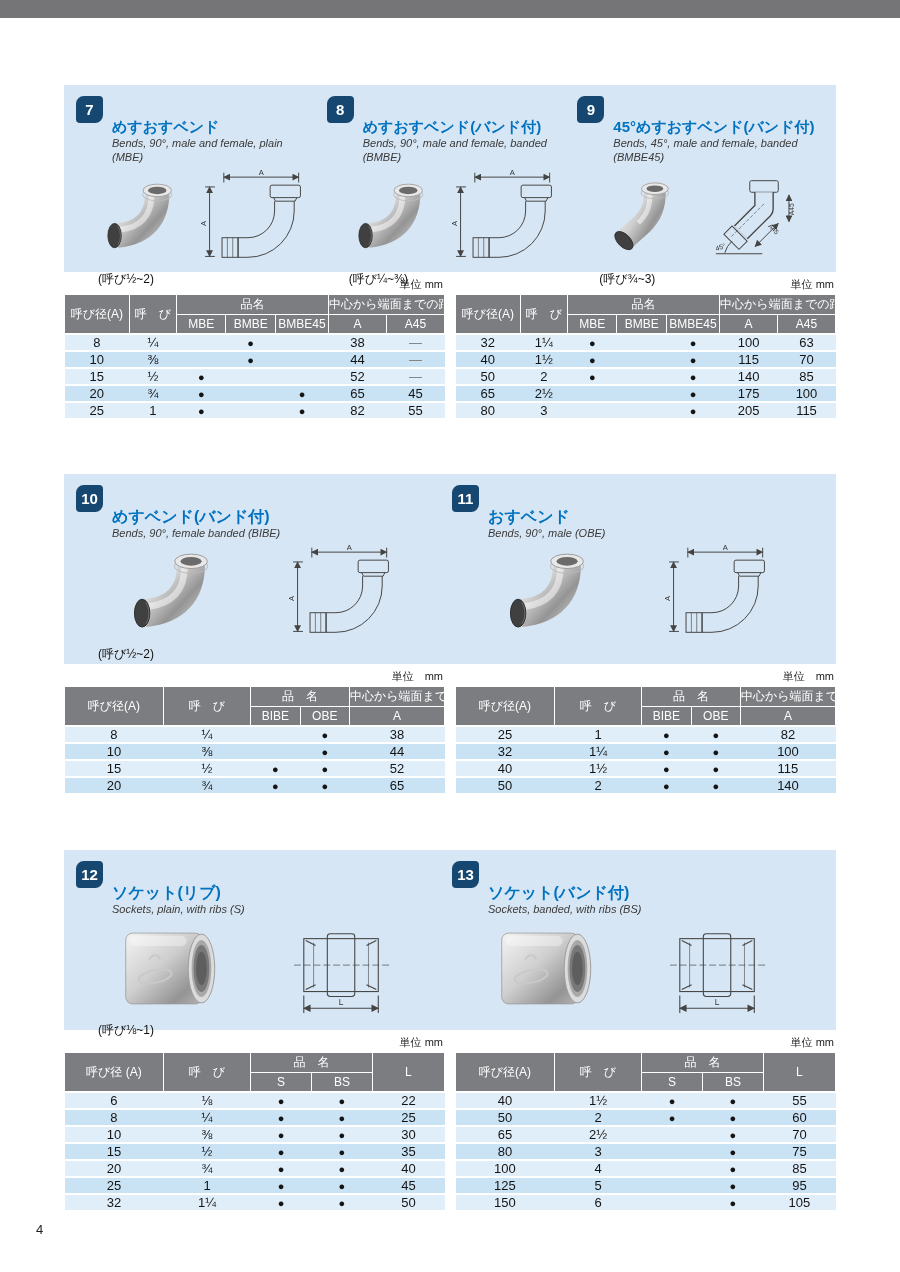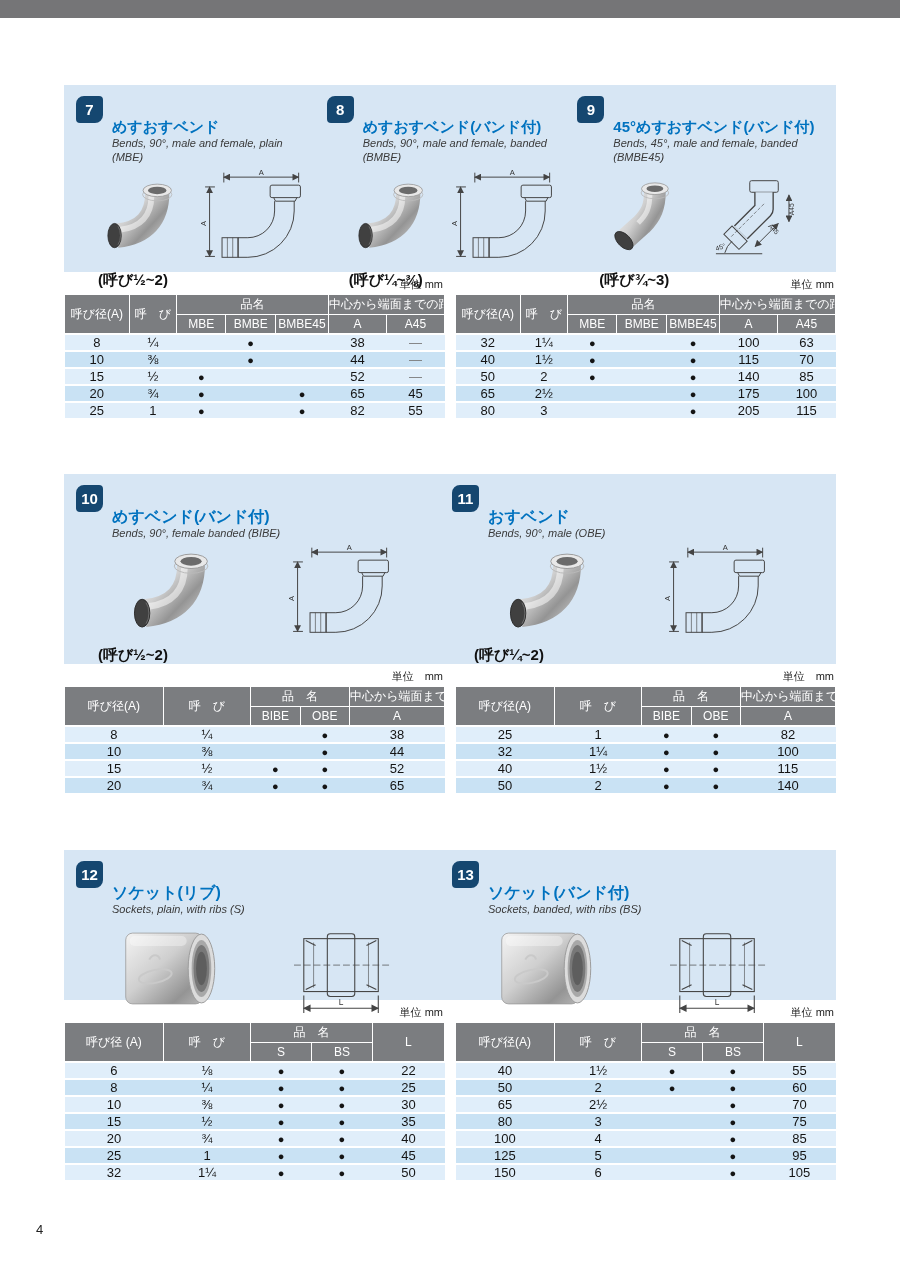--- a/index.html
+++ b/index.html
@@ -7,21 +7,21 @@
     width:900px; height:1272px; position:relative; overflow:hidden;
     background:#ffffff;
     font-family:"Liberation Sans","DejaVu Sans",sans-serif;
   }
   .topbar { position:absolute; left:0; top:0; width:900px; height:18px; background:#757577; }
   .content { position:absolute; left:64px; top:18px; width:772px; }
 
   .panel { background:#d7e6f4; display:flex; box-sizing:border-box; padding:9px 8px 4px 12px; }
   .panel.p1 { margin-top:67px; height:187px; }
   .panel.p2 { margin-top:56px; height:190px; }
-  .panel.p3 { margin-top:57px; height:150px; }
+  .panel.p3 { margin-top:57px; height:180px; }
   .block { flex:1; min-width:0; }
 
   .sec-head { display:flex; gap:9px; align-items:flex-start; }
   .badge {
     flex:0 0 auto; width:27px; height:27px; margin-top:2px;
     background:#154770; color:#fff; font-size:15px; font-weight:bold;
     display:flex; align-items:center; justify-content:center;
     border-radius:8px 4px 8px 4px;
   }
   .title-jp { font-size:16px; font-weight:bold; color:#0072bf; line-height:1.2; white-space:nowrap;margin-top:24px; }
@@ -29,21 +29,21 @@
   .title-en { font-size:11px; color:#3a3a3a; line-height:1.3;font-style:italic; }
 
   .figs { display:flex; align-items:flex-start; gap:12px; margin:5px 0 0 16px; height:100px; }
   svg.photo { height:96px; }
   svg.draw  { height:98px; }
   .p1 svg.photo { width:92px; }
   .p1 svg.draw  { width:118px; }
   .p2 svg.photo, .p3 svg.photo { width:118px; margin-left:18px; }
   .p2 svg.draw,  .p3 svg.draw  { width:150px; margin-left:28px; }
 
-  .caption { font-size:15px; color:#111; margin:1px 0 0 22px;font-weight:bold; }
+  .caption { font-size:12px; color:#111; margin:1px 0 0 22px; }
 
   .tables-row { display:flex; gap:10px; margin-top:5px; }
   .tbl-wrap { flex:1; min-width:0; }
   .unit { text-align:right; font-size:11px; color:#222; margin:0 2px 2px 0; }
 
   table { width:100%; border-collapse:collapse; table-layout:fixed; }
   th {
     background:#7b7d80; color:#fff; font-weight:normal; font-size:12px;
     border:1.5px solid #fff; padding:1px 0; height:16px; overflow:hidden; white-space:nowrap;
   }
@@ -425,21 +425,20 @@
       <div class="figs">
         <svg class="photo" viewBox="0 0 110 100">
             <use href="#ph-elbow"></use>
           </svg>
         <svg class="draw" viewBox="0 0 130 110">
           <use href="#dw-elbow"></use>
           <text class="dt" x="72" y="6">A</text>
           <text class="dt" x="10" y="60" transform="rotate(-90 10 60)">A</text>
         </svg>
       </div>
-      <div class="caption">(呼び¼~2)</div>
     </div>
   </div>
 
   <div class="tables-row">
     <div class="tbl-wrap">
       <div class="unit">単位　mm</div>
       <table class="t-mid">
           <colgroup>
             <col>
             <col>

